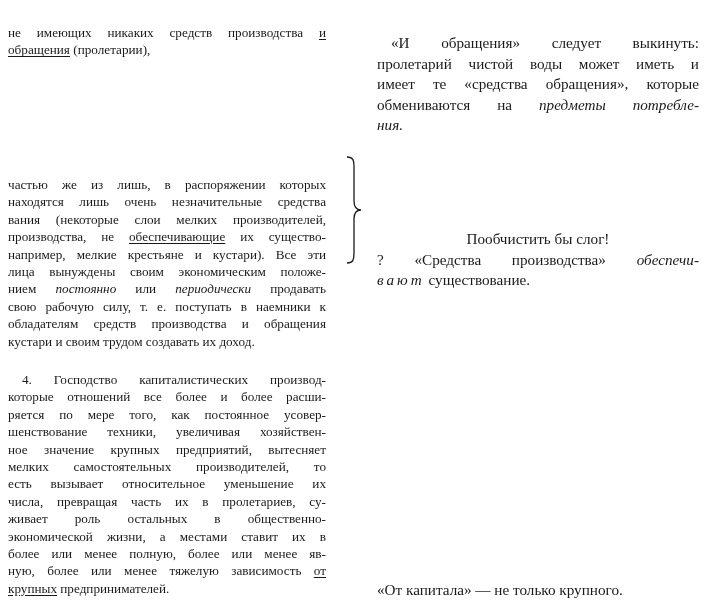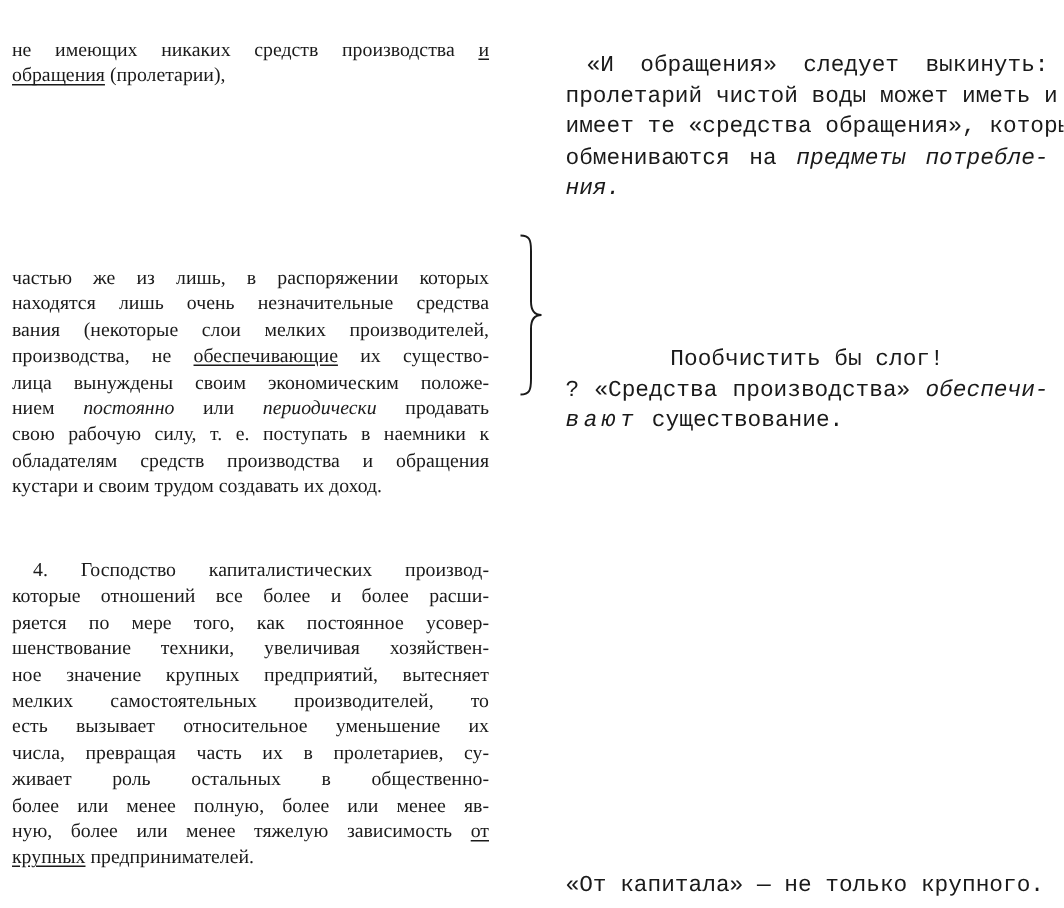--- a/index.html
+++ b/index.html
@@ -13,21 +13,21 @@
     font-size: 13.2px; line-height: 17.4px;
     text-align: justify;
     margin-top: 20px;
   }
   .left .line { display: block; text-align: justify; text-align-last: justify; white-space: nowrap; height: 17.4px; }
   .left .line.last { text-align-last: left; }
   .right {
     position: absolute; left: 377px; width: 322px;
     font-size: 15.2px; line-height: 20.6px;
   }
-  .right .line { display: block; text-align: justify; text-align-last: justify; white-space: nowrap; height: 20.6px; font-family: Liberation Mono, monospace; }
+  .right .line { display: block; text-align: justify; text-align-last: justify; white-space: nowrap; height: 20.6px; }
   .right .line.last { text-align-last: left; }
   .u { text-decoration: underline; text-underline-offset: 2px; }
   .i { font-style: italic; }
   .sp { letter-spacing: 3px; font-style: italic; }
   .indent { padding-left: 14px; }
   .brace { position: absolute; left: 345px; top: 155px; width: 20px; height: 110px; }
   .center { text-align: left; text-align-last: center !important; }
 </style>
 </head>
 <body>
@@ -36,36 +36,38 @@
 
   <div class="left" id="lb1" style="top:4px;">
       <span class="line"><span>не имеющих никаких средств производства </span><span class="u">и</span></span>
       <span class="line last"><span class="u">обращения</span><span> (пролетарии),</span></span>
     </div>
   <div class="left" id="lb2" style="top:156px;">
       <span class="line"><span>частью же из лишь, в распоряжении которых</span></span>
       <span class="line"><span>находятся лишь очень незначительные средства</span></span>
       <span class="line"><span>вания (некоторые слои мелких производителей,</span></span>
       <span class="line"><span>производства, не </span><span class="u">обеспечивающие</span><span> их существо-</span></span>
+      <span class="line"><span>например, мелкие крестьяне и кустари). Все эти</span></span>
       <span class="line"><span>лица вынуждены своим экономическим положе-</span></span>
       <span class="line"><span>нием </span><span class="i">постоянно</span><span> или </span><span class="i">периодически</span><span> продавать</span></span>
       <span class="line"><span>свою рабочую силу, т. е. поступать в наемники к</span></span>
       <span class="line"><span>обладателям средств производства и обращения</span></span>
       <span class="line last"><span>кустари и своим трудом создавать их доход.</span></span>
     </div>
   <div class="left" id="lb3" style="top:351px;">
       <span class="line indent"><span>4. Господство капиталистических производ-</span></span>
       <span class="line"><span>которые отношений все более и более расши-</span></span>
       <span class="line"><span>ряется по мере того, как постоянное усовер-</span></span>
       <span class="line"><span>шенствование техники, увеличивая хозяйствен-</span></span>
       <span class="line"><span>ное значение крупных предприятий, вытесняет</span></span>
       <span class="line"><span>мелких самостоятельных производителей, то</span></span>
       <span class="line"><span>есть вызывает относительное уменьшение их</span></span>
       <span class="line"><span>числа, превращая часть их в пролетариев, су-</span></span>
       <span class="line"><span>живает роль остальных в общественно-</span></span>
+      <span class="line"><span>экономической жизни, а местами ставит их в</span></span>
       <span class="line"><span>более или менее полную, более или менее яв-</span></span>
       <span class="line"><span>ную, более или менее тяжелую зависимость </span><span class="u">от</span></span>
       <span class="line last"><span class="u">крупных</span><span> предпринимателей.</span></span>
     </div>
 
   <svg class="brace" viewBox="0 0 20 110">
     <path d="M2,2 C8,2 9,5 9,12 L9,46 C9,52 11,55 16,55 C11,55 9,58 9,64 L9,98 C9,105 8,108 2,108" fill="none" stroke="#1a1a1a" stroke-width="1.3"></path>
   </svg>
 
   <div class="right" id="rn1" style="top:33px;">

